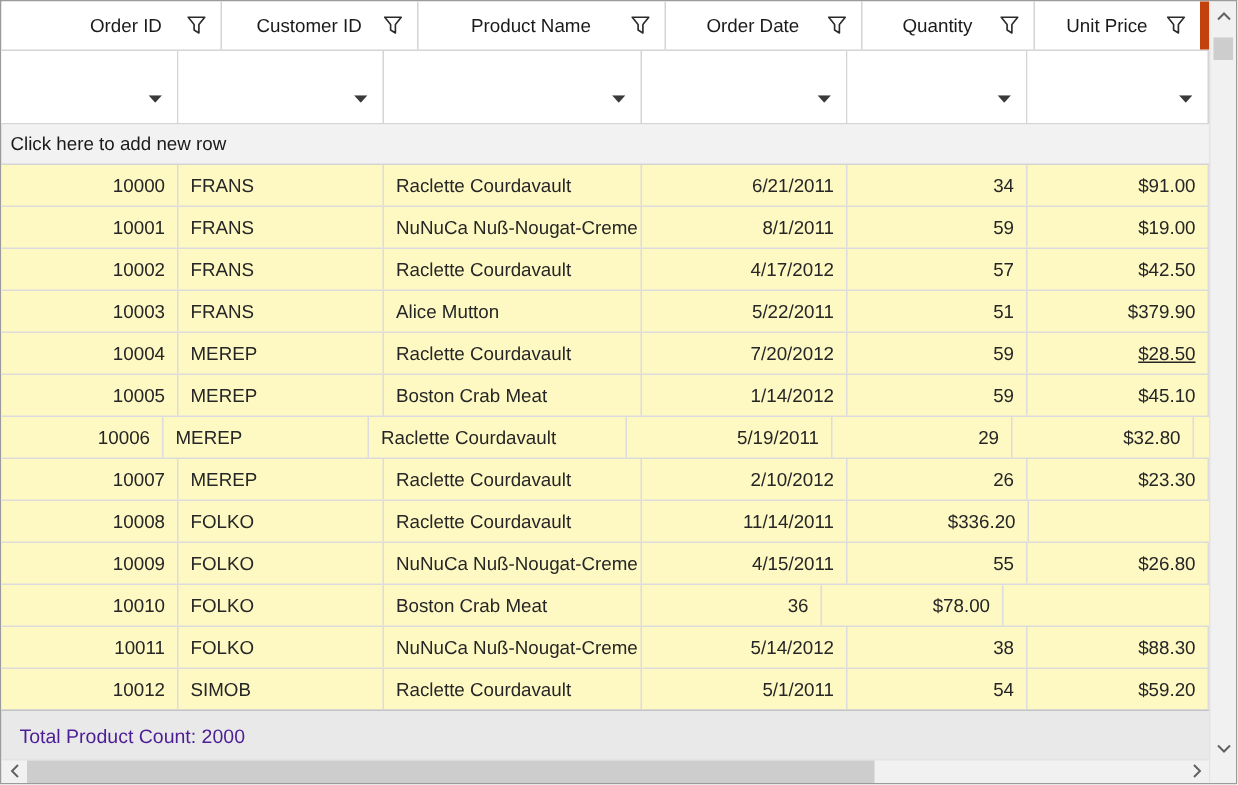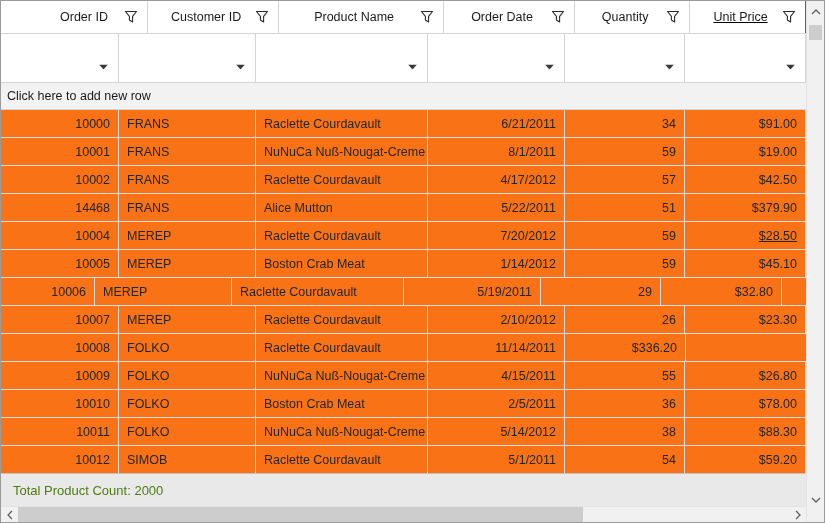--- a/index.html
+++ b/index.html
@@ -6,48 +6,48 @@
   html,body { width:825px; height:523px; background:#fff; overflow:hidden;
               font-family:"Liberation Sans", sans-serif; }
   .grid-wrap { width:825px; height:523px; border:1px solid #9b9b9b;
                display:flex; background:#fff; }
   .grid-main { width:805px; display:flex; flex-direction:column; }
 
   
   .header-row { height:33px; display:flex; border-bottom:1px solid #d4d4d4; background:#fff; flex:0 0 auto;}
   .header-cell { position:relative; display:flex; align-items:center; justify-content:center;
                  border-right:1px solid #d4d4d4; height:100%; }
-  .header-cell:last-child { border-right:1px solid #c2410c;text-decoration:underline; }
+  .header-cell:last-child { border-right:6px solid #c2410c; }
   .header-label { font-size:12.5px; color:#1a1a1a; padding-right:14px; }
   .funnel { position:absolute; right:9px; top:50%; transform:translateY(-50%);
             width:14px; height:14px; display:flex; align-items:center; justify-content:center; cursor:pointer;}
 
   
   .filter-row { height:49px; display:flex; border-bottom:1px solid #d4d4d4; background:#fff; flex:0 0 auto;}
   .filter-cell { position:relative; border-right:1px solid #d4d4d4; height:100%; background:#fff; }
   .dd-arrow { position:absolute; right:10px; top:50%; transform:translateY(-50%); cursor:pointer;
               width:9px; height:5px; display:block; }
 
   
   .add-row { height:27px; background:#f2f2f2; border-bottom:1px solid #d4d4d4;
              display:flex; align-items:center; padding-left:6px; cursor:pointer; flex:0 0 auto;}
   .add-row span { font-size:12.5px; color:#1a1a1a; }
 
   
   .rows-area { flex:1 1 auto; overflow:hidden; background:#fff; }
-  .grid-row { height:28px; display:flex; border-bottom:1px solid #dcdcdc; background:#f97316; }
+  .grid-row { height:28px; display:flex; border-bottom:1px solid #dcdcdc; background:#fef9c3; }
   .grid-cell { height:100%; border-right:1px solid #dcdcdc; display:flex; align-items:center;
                font-size:12.5px; color:#262626; padding:0 8px; white-space:nowrap; overflow:hidden; }
   .grid-cell.right { justify-content:flex-end; }
   .grid-cell.left  { justify-content:flex-start; }
 
   
   .summary-row { height:33px; background:#e9e9e9; border-top:1px solid #c3c3c3;
                  display:flex; align-items:center; padding-left:12px; flex:0 0 auto;}
-  .summary-row span { font-size:13px; color:#4d7c0f; }
+  .summary-row span { font-size:13px; color:#4c1d95; }
 
   
   .h-scroll { height:16px; background:#f1f1f1; display:flex; align-items:stretch; flex:0 0 auto;
               border-top:1px solid #e3e3e3; }
   .h-btn { width:17px; display:flex; align-items:center; justify-content:center; cursor:pointer; flex:0 0 auto;}
   .h-track { flex:1 1 auto; position:relative; }
   .h-thumb { position:absolute; left:0; top:0; bottom:0; width:565px; background:#cdcdcd; cursor:pointer; }
 
   
   .v-col { width:18px; display:flex; flex-direction:column; background:#f1f1f1; border-left:1px solid #e3e3e3;}
@@ -170,21 +170,21 @@
         </div>
         <div class="grid-row">
           <div class="grid-cell right" style="width: 118px;">10002</div>
           <div class="grid-cell left" style="width: 137px;">FRANS</div>
           <div class="grid-cell left" style="width: 172px;">Raclette Courdavault</div>
           <div class="grid-cell right" style="width: 137px;">4/17/2012</div>
           <div class="grid-cell right" style="width: 120px;">57</div>
           <div class="grid-cell right" style="width: 121px;">$42.50</div>
         </div>
         <div class="grid-row">
-          <div class="grid-cell right" style="width: 118px;">14468</div>
+          <div class="grid-cell right" style="width: 118px;">10003</div>
           <div class="grid-cell left" style="width: 137px;">FRANS</div>
           <div class="grid-cell left" style="width: 172px;">Alice Mutton</div>
           <div class="grid-cell right" style="width: 137px;">5/22/2011</div>
           <div class="grid-cell right" style="width: 120px;">51</div>
           <div class="grid-cell right" style="width: 121px;">$379.90</div>
         </div>
         <div class="grid-row">
           <div class="grid-cell right" style="width: 118px;">10004</div>
           <div class="grid-cell left" style="width: 137px;">MEREP</div>
           <div class="grid-cell left" style="width: 172px;">Raclette Courdavault</div>
@@ -194,21 +194,21 @@
         </div>
         <div class="grid-row">
           <div class="grid-cell right" style="width: 118px;">10005</div>
           <div class="grid-cell left" style="width: 137px;">MEREP</div>
           <div class="grid-cell left" style="width: 172px;">Boston Crab Meat</div>
           <div class="grid-cell right" style="width: 137px;">1/14/2012</div>
           <div class="grid-cell right" style="width: 120px;">59</div>
           <div class="grid-cell right" style="width: 121px;">$45.10</div>
         </div>
         <div class="grid-row">
-          <div class="grid-cell right" style="width: 94px;">10006</div>
+          <div class="grid-cell right" style="width: 108px;">10006</div>
           <div class="grid-cell left" style="width: 137px;">MEREP</div>
           <div class="grid-cell left" style="width: 172px;">Raclette Courdavault</div>
           <div class="grid-cell right" style="width: 137px;">5/19/2011</div>
           <div class="grid-cell right" style="width: 120px;">29</div>
           <div class="grid-cell right" style="width: 121px;">$32.80</div>
         </div>
         <div class="grid-row">
           <div class="grid-cell right" style="width: 118px;">10007</div>
           <div class="grid-cell left" style="width: 137px;">MEREP</div>
           <div class="grid-cell left" style="width: 172px;">Raclette Courdavault</div>
@@ -228,21 +228,20 @@
           <div class="grid-cell left" style="width: 137px;">FOLKO</div>
           <div class="grid-cell left" style="width: 172px;">NuNuCa Nuß-Nougat-Creme</div>
           <div class="grid-cell right" style="width: 137px;">4/15/2011</div>
           <div class="grid-cell right" style="width: 120px;">55</div>
           <div class="grid-cell right" style="width: 121px;">$26.80</div>
         </div>
         <div class="grid-row">
           <div class="grid-cell right" style="width: 118px;">10010</div>
           <div class="grid-cell left" style="width: 137px;">FOLKO</div>
           <div class="grid-cell left" style="width: 172px;">Boston Crab Meat</div>
-          <div class="grid-cell right" style="width: 137px;">2/5/2011</div>
           <div class="grid-cell right" style="width: 120px;">36</div>
           <div class="grid-cell right" style="width: 121px;">$78.00</div>
         </div>
         <div class="grid-row">
           <div class="grid-cell right" style="width: 118px;">10011</div>
           <div class="grid-cell left" style="width: 137px;">FOLKO</div>
           <div class="grid-cell left" style="width: 172px;">NuNuCa Nuß-Nougat-Creme</div>
           <div class="grid-cell right" style="width: 137px;">5/14/2012</div>
           <div class="grid-cell right" style="width: 120px;">38</div>
           <div class="grid-cell right" style="width: 121px;">$88.30</div>

